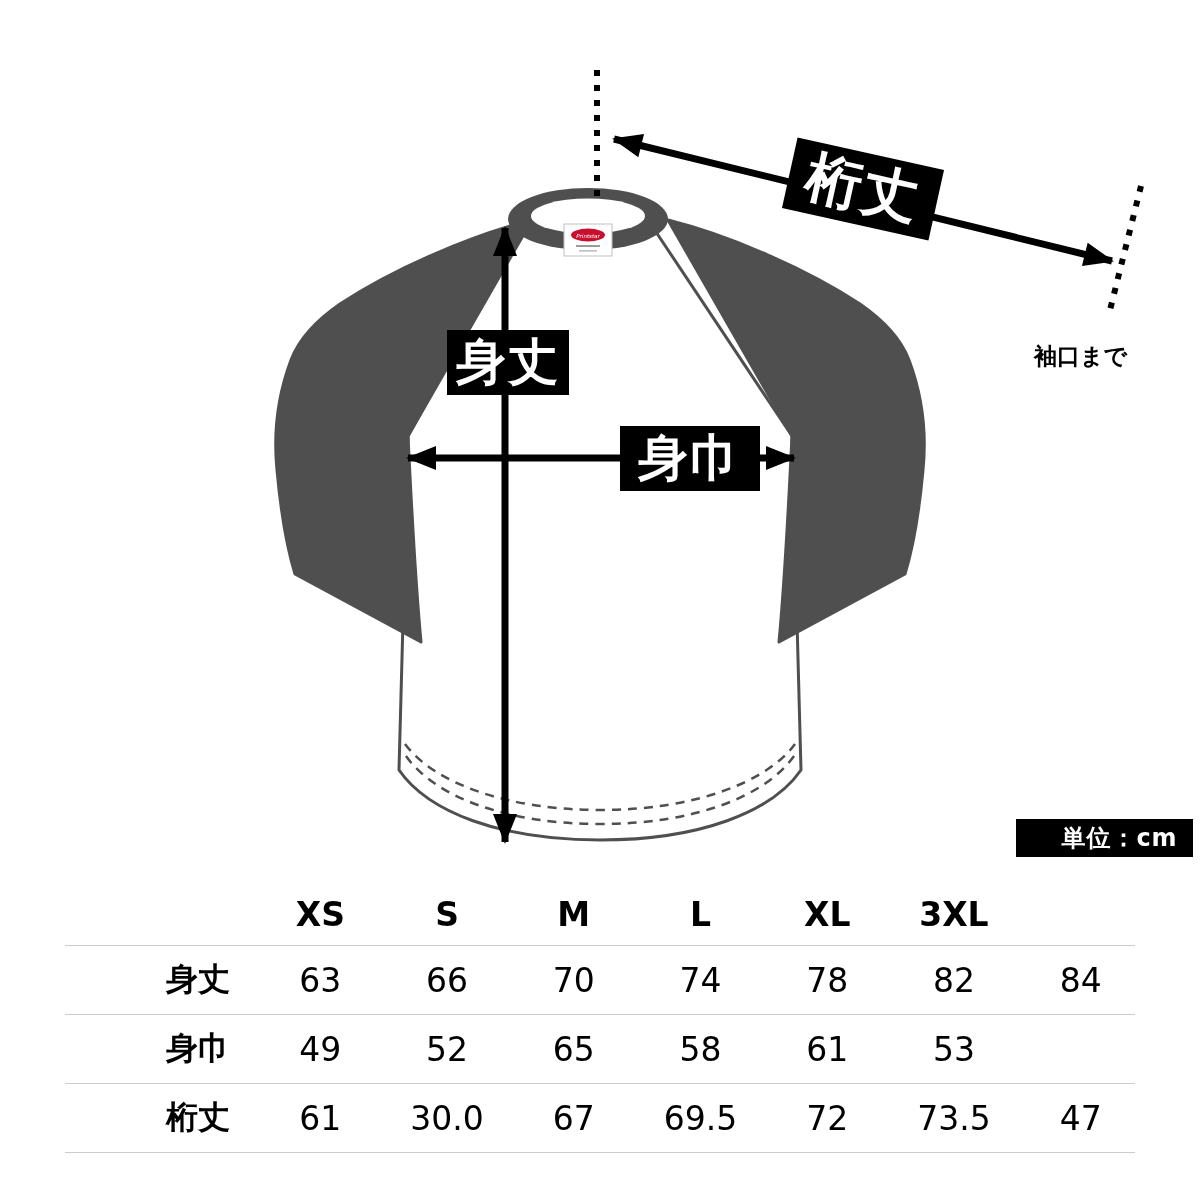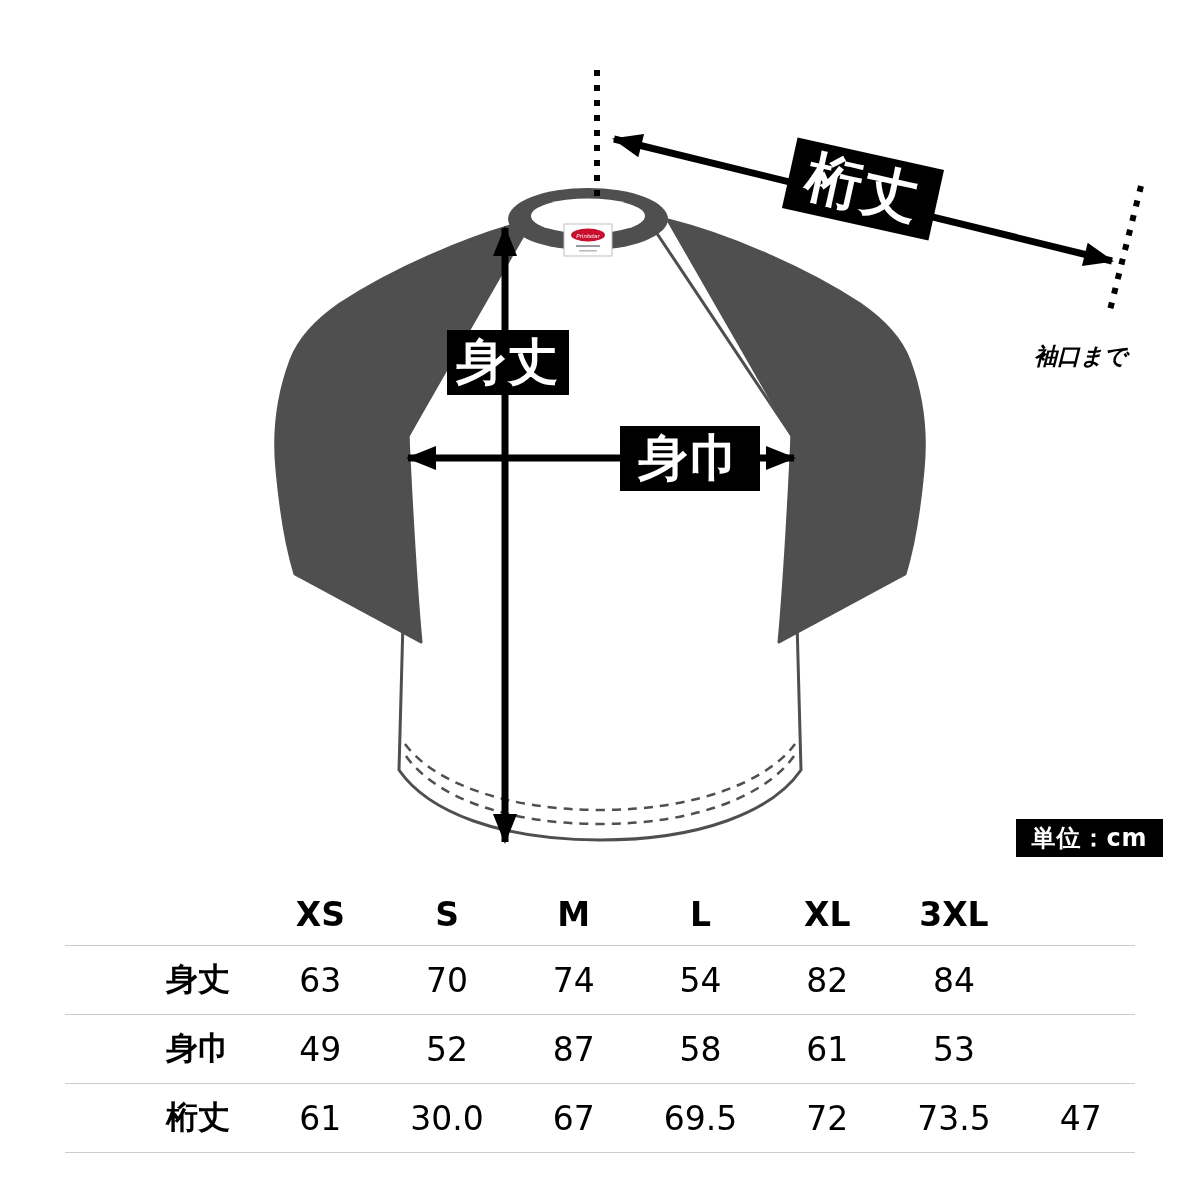--- a/index.html
+++ b/index.html
@@ -11,26 +11,26 @@
 
   .label-box {
     position:absolute; background:#000; color:#fff; font-weight:bold;
     display:flex; align-items:center; justify-content:center; letter-spacing:2px;
   }
   .sleeve-length { left:788px; top:153px; width:150px; height:72px; font-size:56px; transform:rotate(12.5deg); }
   .body-length   { left:447px; top:330px; width:122px; height:65px; font-size:50px; }
   .body-width    { left:620px; top:426px; width:140px; height:65px; font-size:50px; }
 
   .note {
-    position:absolute; left:1034px; top:341px; font-size:23px; font-weight:bold; color:#000;font-style:italic;
+    position:absolute; left:1034px; top:341px; font-size:23px; font-weight:bold; color:#000;
   }
   .unit-badge {
     position:absolute; left:1016px; top:819px; width:147px; height:38px;
     background:#000; color:#fff; font-size:24px; font-weight:bold;
-    display:flex; align-items:center; justify-content:center; letter-spacing:1px;
+    display:flex; align-items:center; justify-content:center; letter-spacing:1px;padding-left:30px;
   }
 
   .size-table {
     position:absolute; left:65px; top:883px; width:1070px;
     border-bottom:1.5px solid #cccccc;
   }
   .trow { display:grid; grid-template-columns:183px repeat(7,1fr);gap:18px; }
   .trow.head { height:62px; }
   .trow.data { height:68px; border-top:1.5px solid #cccccc; }
   .tcell { display:flex; align-items:center; justify-content:center; font-size:33px; color:#000; }
@@ -89,31 +89,32 @@
         <div class="tcell colhead">XS</div>
         <div class="tcell colhead">S</div>
         <div class="tcell colhead">M</div>
         <div class="tcell colhead">L</div>
         <div class="tcell colhead">XL</div>
         <div class="tcell colhead">3XL</div>
       </div>
       <div class="trow data">
         <div class="tcell rowlabel">身丈</div>
         <div class="tcell val">63</div>
+        <div class="tcell val">66</div>
         <div class="tcell val">70</div>
         <div class="tcell val">74</div>
-        <div class="tcell val">54</div>
+        <div class="tcell val">78</div>
         <div class="tcell val">82</div>
         <div class="tcell val">84</div>
       </div>
       <div class="trow data">
         <div class="tcell rowlabel">身巾</div>
         <div class="tcell val">49</div>
         <div class="tcell val">52</div>
-        <div class="tcell val">87</div>
+        <div class="tcell val">65</div>
         <div class="tcell val">58</div>
         <div class="tcell val">61</div>
         <div class="tcell val">53</div>
       </div>
       <div class="trow data">
         <div class="tcell rowlabel">桁丈</div>
         <div class="tcell val">61</div>
         <div class="tcell val">30.0</div>
         <div class="tcell val">67</div>
         <div class="tcell val">69.5</div>

